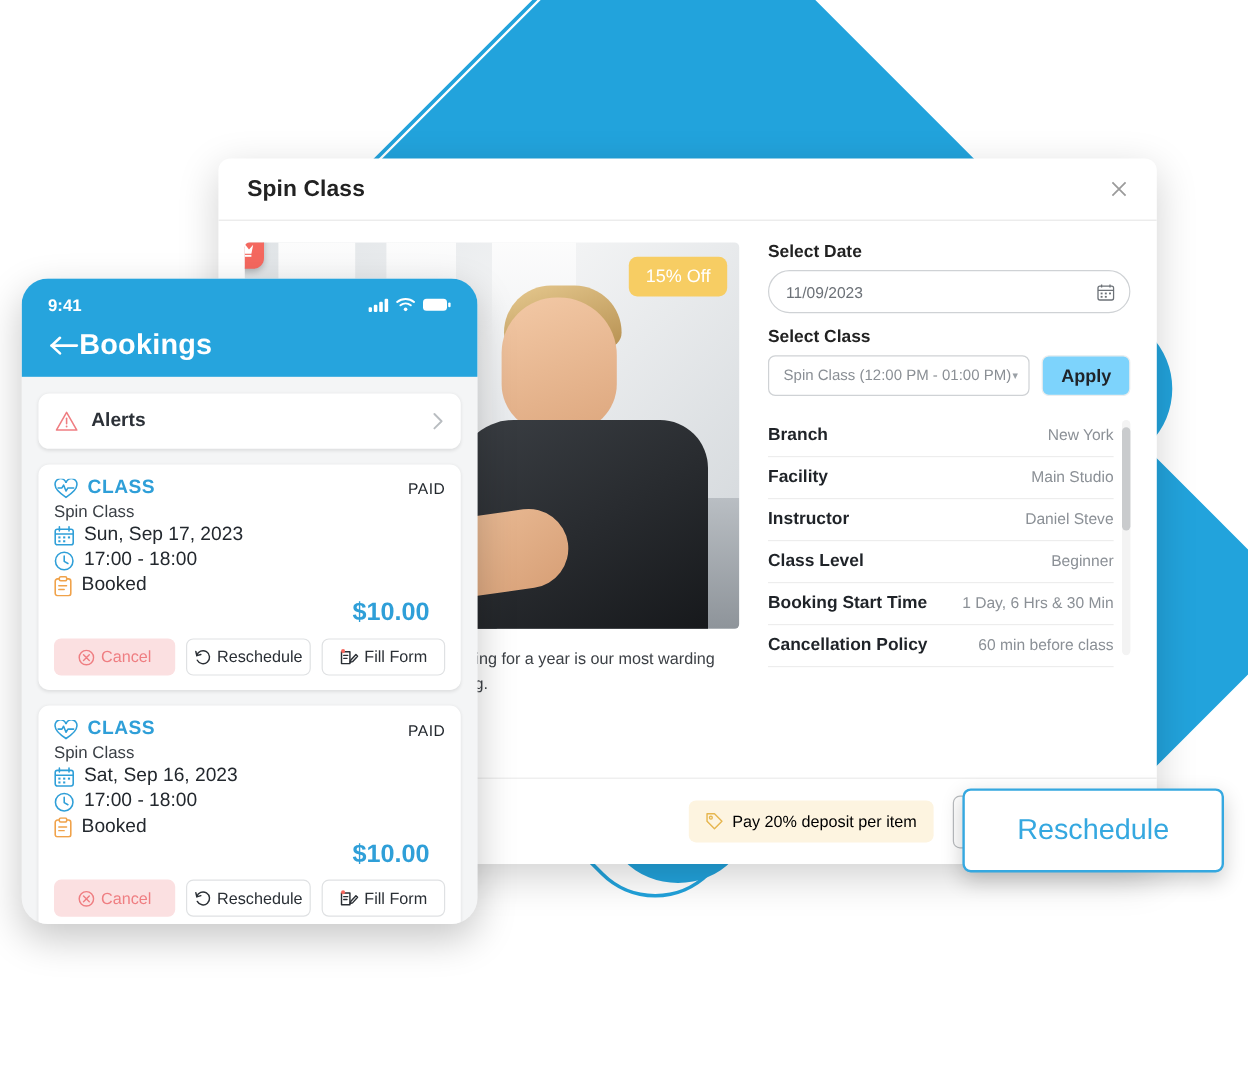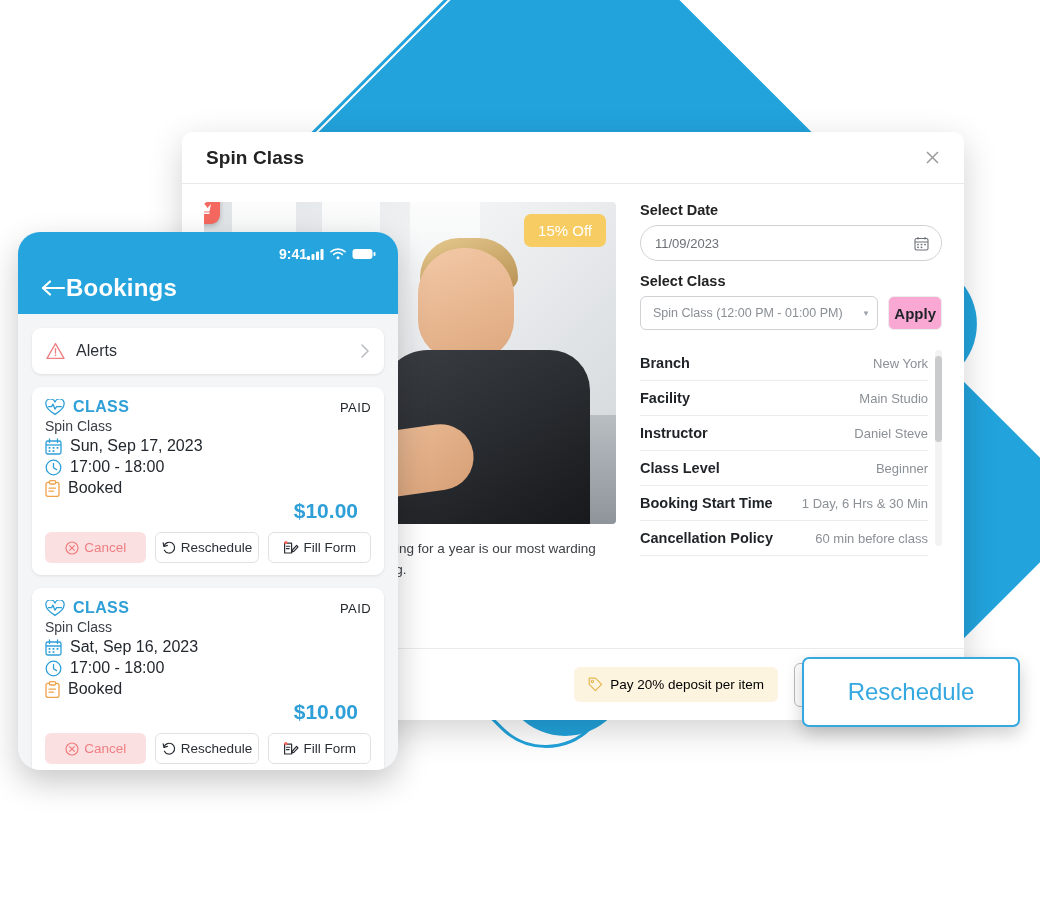--- a/index.html
+++ b/index.html
@@ -171,22 +171,22 @@
     flex: 1; height: 34px;
     border: 1px solid #cfd2d5;
     border-radius: 6px;
     display: flex; align-items: center;
     padding: 0 9px 0 12px;
     background: #fff;
   }
   .class-select .val { flex: 1; font-size: 12.5px; color: #8a8f95; }
   .class-select .caret { font-size: 9px; color: #9aa0a6; }
   .apply-btn {
-    height: 34px; padding: 0 5px;
-    background: #f9a8d4;
+    height: 34px; padding: 0 15px;
+    background: #7dd3fc;
     border: 1px solid #eceded;
     border-radius: 6px;
     font-size: 15px; font-weight: bold; color: #1f2328;
     display: flex; align-items: center; cursor: pointer;
   }
 
   .detail-list { position: relative; padding-right: 14px; }
   .detail-row {
     display: flex; align-items: baseline;
     justify-content: space-between;
@@ -259,38 +259,38 @@
     overflow: hidden;
     z-index: 30;
   }
   .phone-top {
     background: #26a4dd;
     height: 82px;
     padding: 13px 22px 0 22px;
     color: #fff;
   }
   .status-row {
-    display: flex; align-items: center; justify-content: flex-end;
+    display: flex; align-items: center; justify-content: space-between;
     height: 18px;
   }
   .status-time { font-size: 14px; font-weight: bold; }
   .status-icons { display: flex; align-items: center; gap: 6px; }
   .nav-row { display: flex; align-items: center; gap: 0; margin-top: 11px; }
   .nav-title { font-size: 24px; font-weight: bold; letter-spacing: .2px; }
 
   .phone-body { padding: 14px 14px 0 14px; }
   .alert-card {
     background: #fff; border-radius: 9px;
     height: 46px;
     display: flex; align-items: center;
     padding: 0 14px;
     box-shadow: 0 1px 3px rgba(0,0,0,.09);
     margin-bottom: 13px;
   }
-  .alert-card .txt { flex: 1; margin-left: 11px; font-size: 16px; font-weight: normal; color: #2c3138; }
+  .alert-card .txt { flex: 1; margin-left: 11px; font-size: 16px; font-weight: bold; color: #2c3138; }
   .chev { color: #b9bdc1; font-size: 17px; }
 
   .booking-card {
     background: #fff; border-radius: 9px;
     box-shadow: 0 1px 3px rgba(0,0,0,.09);
     padding: 11px 13px 12px 13px;
     margin-bottom: 13px;
     position: relative;
   }
   .bc-top { display: flex; align-items: center; }

